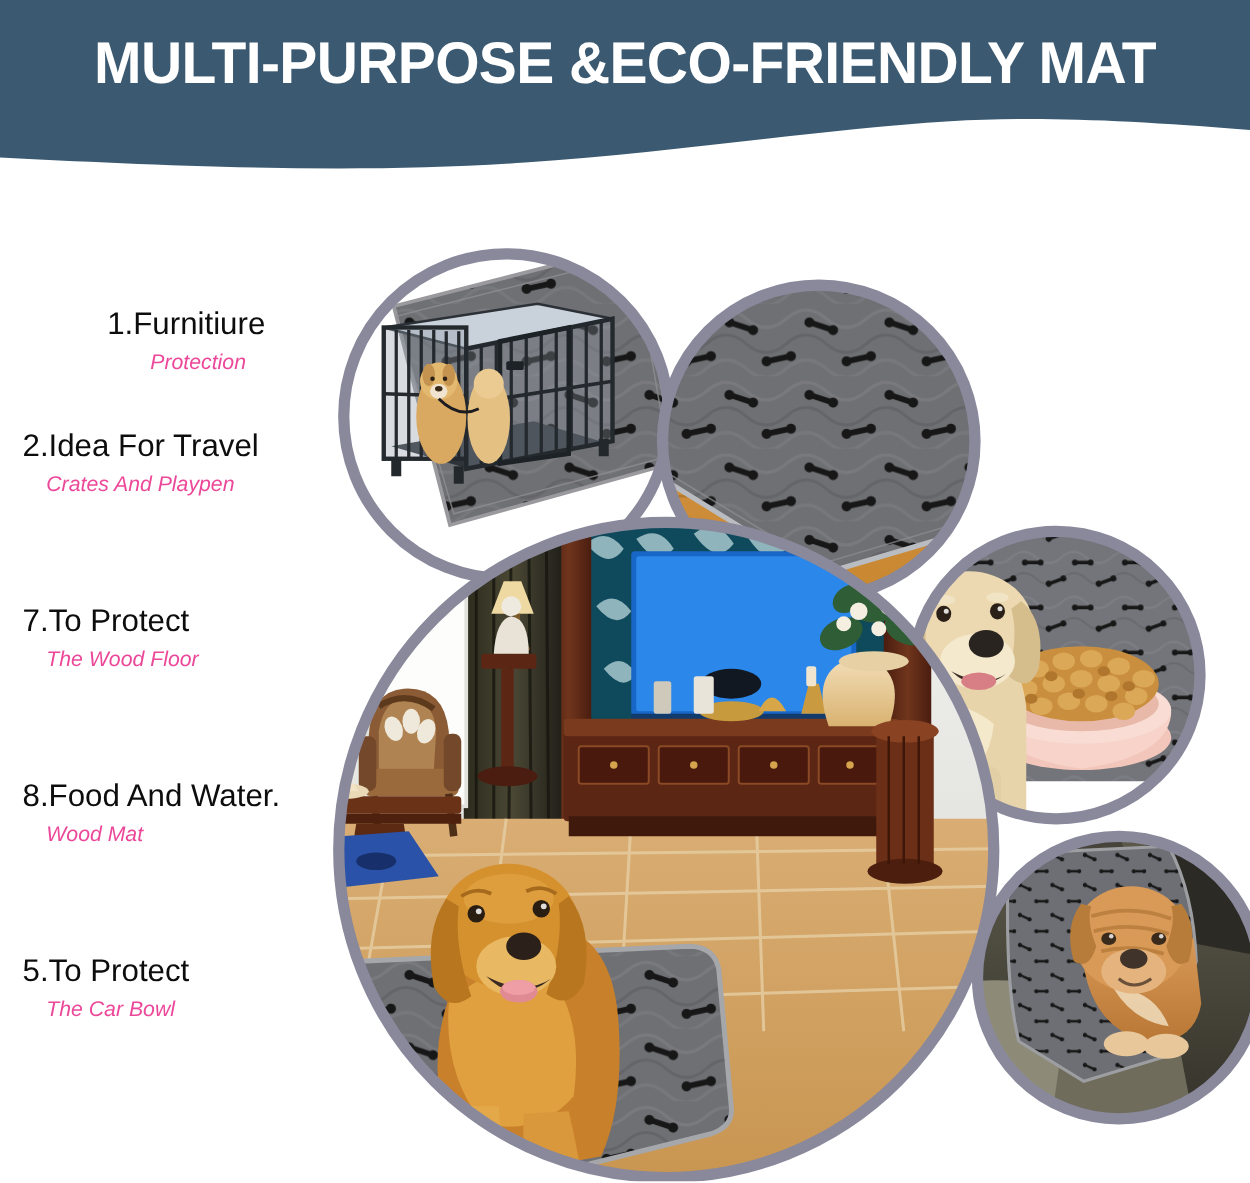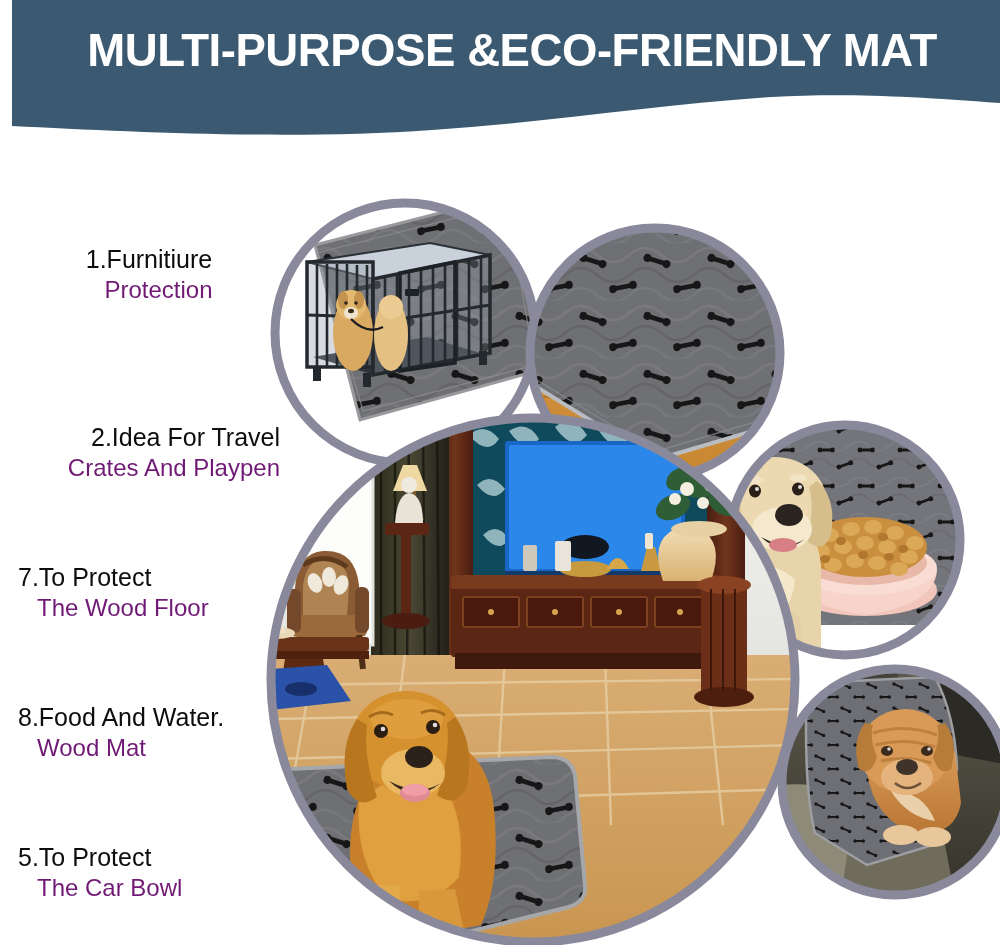--- a/index.html
+++ b/index.html
@@ -6,42 +6,42 @@
   body{
     width:1000px;height:946px;
     background:#ffffff;
     font-family:"Liberation Sans", sans-serif;
     overflow:hidden;
     position:relative;
   }
   #page{position:relative;width:1000px;height:946px;background:#fff;overflow:hidden;}
 
   
-  .header-wrap{position:absolute;left:12px;top:0;width:872px;height:140px;padding-left:24px;}
+  .header-wrap{position:absolute;left:0;top:0;width:872px;height:140px;padding-left:24px;}
   .header-svg{position:absolute;left:0;top:0;}
   .header-title{
     position:absolute;left:0;top:22px;width:1000px;
     text-align:center;
     color:#ffffff;
     font-family:"Liberation Sans Narrow","Liberation Sans",sans-serif;
     font-size:47px;
     font-weight:bold;
     letter-spacing:-0.5px;
     transform:scaleX(0.97);
     white-space:nowrap;
   }
 
   
   .features{position:absolute;left:18px;top:240px;width:262px;}
   .feature{margin-bottom:0;}
   .feature .l1{
     font-size:25px;color:#0d0d0d;line-height:30px;white-space:nowrap;
   }
   .feature .l2{
-    font-size:24px;color:#701a75;line-height:32px;padding-left:19px;white-space:nowrap;
+    font-size:17px;color:#ec4899;line-height:32px;padding-left:19px;white-space:nowrap;font-style:italic;
   }
 
   
   .collage{position:absolute;left:255px;top:185px;width:750px;height:760px;}
   .collage svg{display:block;}
 </style>
 </head>
 <body>
 
 <div id="page">
@@ -56,21 +56,21 @@
     <div class="header-title">MULTI-PURPOSE &amp;ECO-FRIENDLY MAT</div>
   </div>
 
   <div class="features">
 
     <div class="feature" style="margin-top:4px;text-align:center;">
       <div class="l1">1.Furnitiure</div>
       <div class="l2">Protection</div>
     </div>
 
-    <div class="feature" style="margin-top:116px;text-align:right;">
+    <div class="feature" style="margin-top:36px;">
       <div class="l1">2.Idea For Travel</div>
       <div class="l2">Crates And Playpen</div>
     </div>
 
     <div class="feature" style="margin-top:78px;">
       <div class="l1">7.To Protect</div>
       <div class="l2">The Wood Floor</div>
     </div>
 
     <div class="feature" style="margin-top:78px;">

